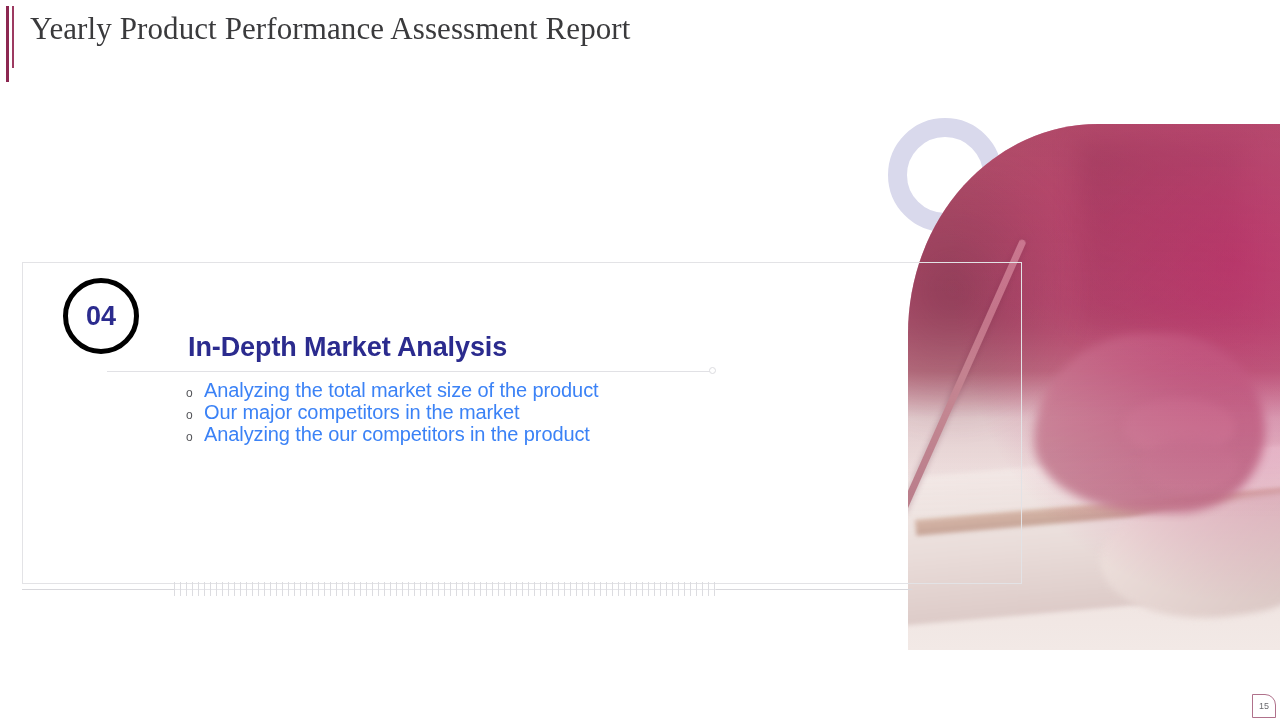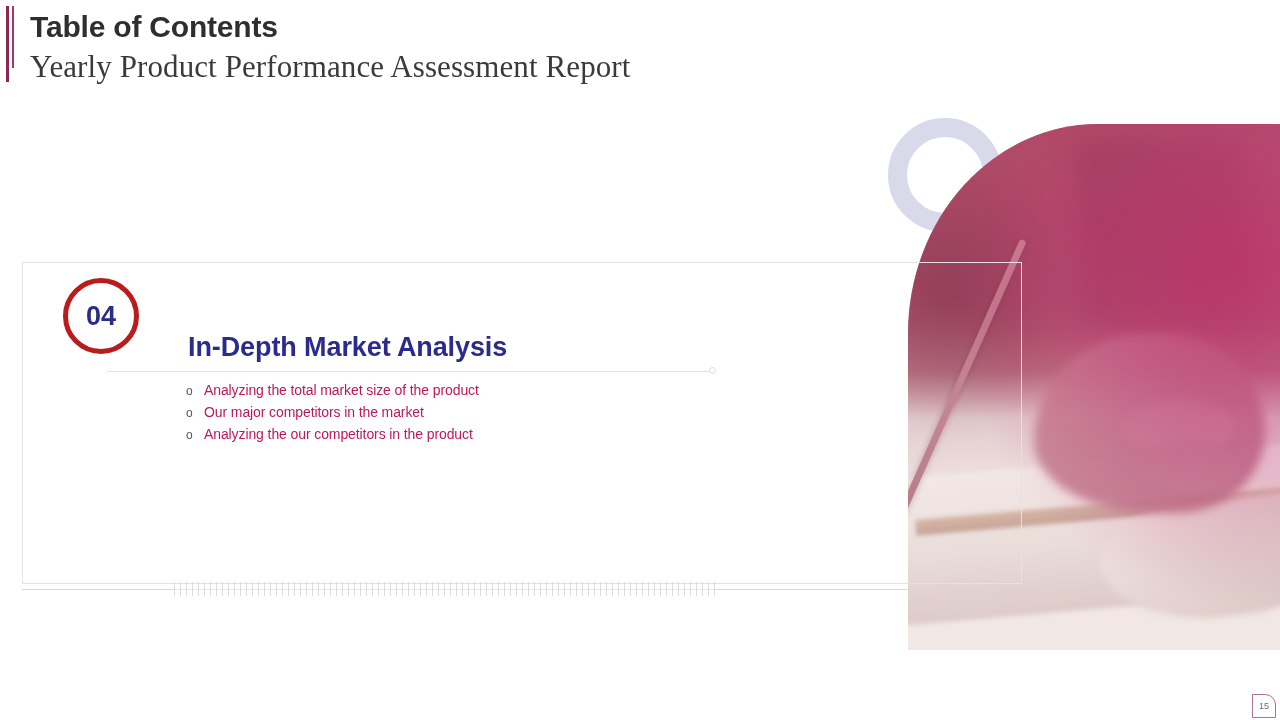--- a/index.html
+++ b/index.html
@@ -270,21 +270,21 @@
     background: #d8d8dc;
   }
 
   
   #number-badge {
     position: absolute;
     left: 63px;
     top: 278px;
     width: 76px;
     height: 76px;
-    border: 5px solid #b91c1c;
+    border: 5px solid #000000;
     border-radius: 50%;
     box-sizing: border-box;
     display: flex;
     align-items: center;
     justify-content: center;
     background: #ffffff;
   }
   #number-badge-label {
     font-size: 27px;
     font-weight: bold;
@@ -343,22 +343,22 @@
   }
   .bullet-marker {
     width: 18px;
     flex: 0 0 18px;
     font-size: 12px;
     color: #55565a;
     line-height: 22px;
     font-family: "Liberation Sans", sans-serif;
   }
   .bullet-text {
-    font-size: 14px;
-    color: #be185d;
+    font-size: 20px;
+    color: #3b82f6;
     line-height: 22px;
     letter-spacing: -0.1px;
     font-family: "Liberation Sans", sans-serif;
   }
 
   
   #page-badge {
     position: absolute;
     left: 1252px;
     top: 694px;
@@ -379,21 +379,20 @@
     font-family: "Liberation Sans", sans-serif;
   }
 </style>
 </head>
 <body>
 
 <div id="header-accent-bar"></div>
 <div id="header-accent-bar-2"></div>
 
 <div id="header-block">
-  <h1 id="page-title">Table of Contents</h1>
   <h2 id="page-subtitle">Yearly Product Performance Assessment Report</h2>
 </div>
 
 <div id="decor-ring"></div>
 
 <div id="photo-panel">
   <div class="photo-layer" id="photo-base"></div>
   <div id="photo-wall-block"></div>
   <div id="photo-arm-shadow"></div>
   <div id="photo-book"></div>

